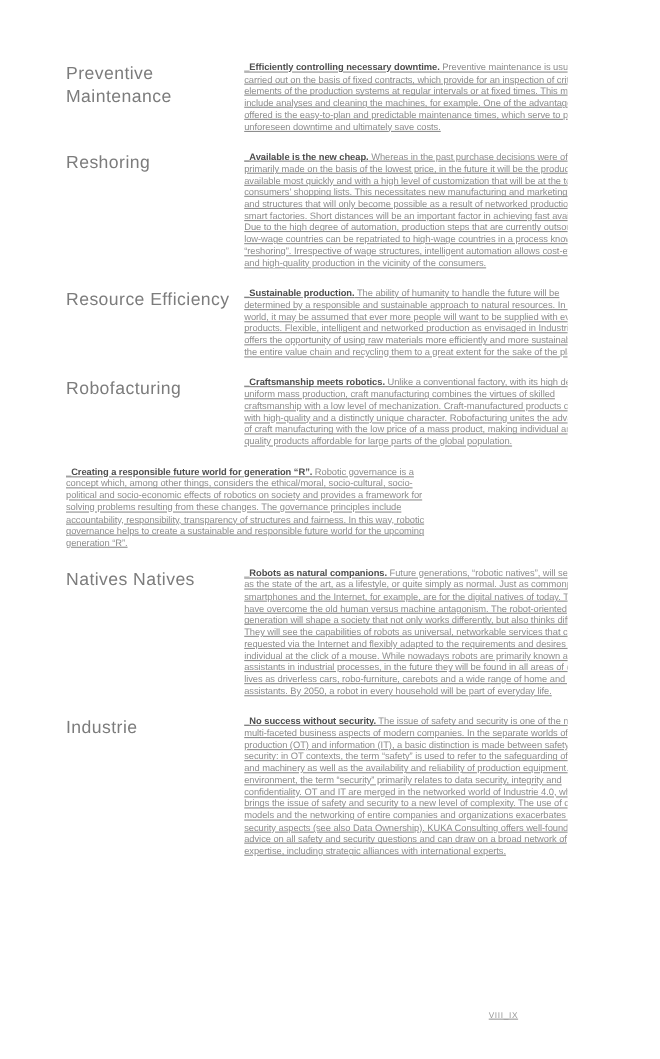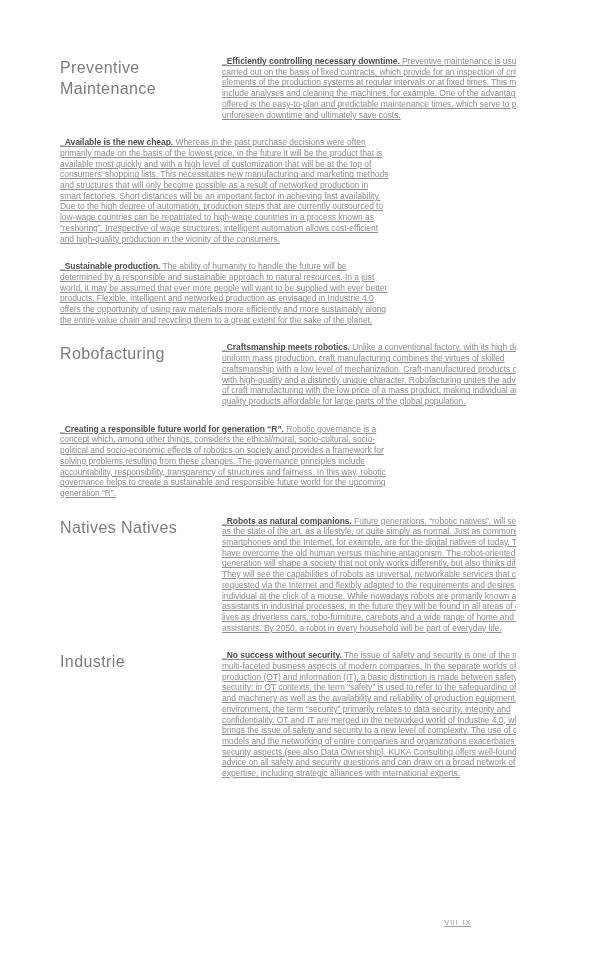--- a/index.html
+++ b/index.html
@@ -68,24 +68,26 @@
 
 <div class="page">
   <div class="content">
 
     <section class="entry">
       <h2 class="term">Preventive Maintenance</h2>
       <p class="definition"><strong class="lead">_Efficiently controlling necessary downtime.</strong><span> Preventive maintenance is usually carried out on the basis of fixed contracts, which provide for an inspection of critical elements of the production systems at regular intervals or at fixed times. This may include analyses and cleaning the machines, for example. One of the advantages offered is the easy-to-plan and predictable maintenance times, which serve to prevent unforeseen downtime and ultimately save costs.</span></p>
     </section>
 
     <section class="entry">
+      <h2 class="term">Reshoring</h2>
       <p class="definition"><strong class="lead">_Available is the new cheap.</strong><span> Whereas in the past purchase decisions were often primarily made on the basis of the lowest price, in the future it will be the product that is available most quickly and with a high level of customization that will be at the top of consumers’ shopping lists. This necessitates new manufacturing and marketing methods and structures that will only become possible as a result of networked production in smart factories. Short distances will be an important factor in achieving fast availability. Due to the high degree of automation, production steps that are currently outsourced to low-wage countries can be repatriated to high-wage countries in a process known as “reshoring”. Irrespective of wage structures, intelligent automation allows cost-efficient and high-quality production in the vicinity of the consumers.</span></p>
     </section>
 
     <section class="entry">
+      <h2 class="term">Resource Efficiency</h2>
       <p class="definition"><strong class="lead">_Sustainable production.</strong><span> The ability of humanity to handle the future will be determined by a responsible and sustainable approach to natural resources. In a just world, it may be assumed that ever more people will want to be supplied with ever better products. Flexible, intelligent and networked production as envisaged in Industrie 4.0 offers the opportunity of using raw materials more efficiently and more sustainably along the entire value chain and recycling them to a great extent for the sake of the planet.</span></p>
     </section>
 
     <section class="entry">
       <h2 class="term">Robofacturing</h2>
       <p class="definition"><strong class="lead">_Craftsmanship meets robotics.</strong><span> Unlike a conventional factory, with its high degree of uniform mass production, craft manufacturing combines the virtues of skilled craftsmanship with a low level of mechanization. Craft-manufactured products convince with high-quality and a distinctly unique character. Robofacturing unites the advantages of craft manufacturing with the low price of a mass product, making individual and high-quality products affordable for large parts of the global population.</span></p>
     </section>
 
     <section class="entry">
       <p class="definition"><strong class="lead">_Creating a responsible future world for generation “R”.</strong><span> Robotic governance is a concept which, among other things, considers the ethical/moral, socio-cultural, socio-political and socio-economic effects of robotics on society and provides a framework for solving problems resulting from these changes. The governance principles include accountability, responsibility, transparency of structures and fairness. In this way, robotic governance helps to create a sustainable and responsible future world for the upcoming generation “R”.</span></p>

